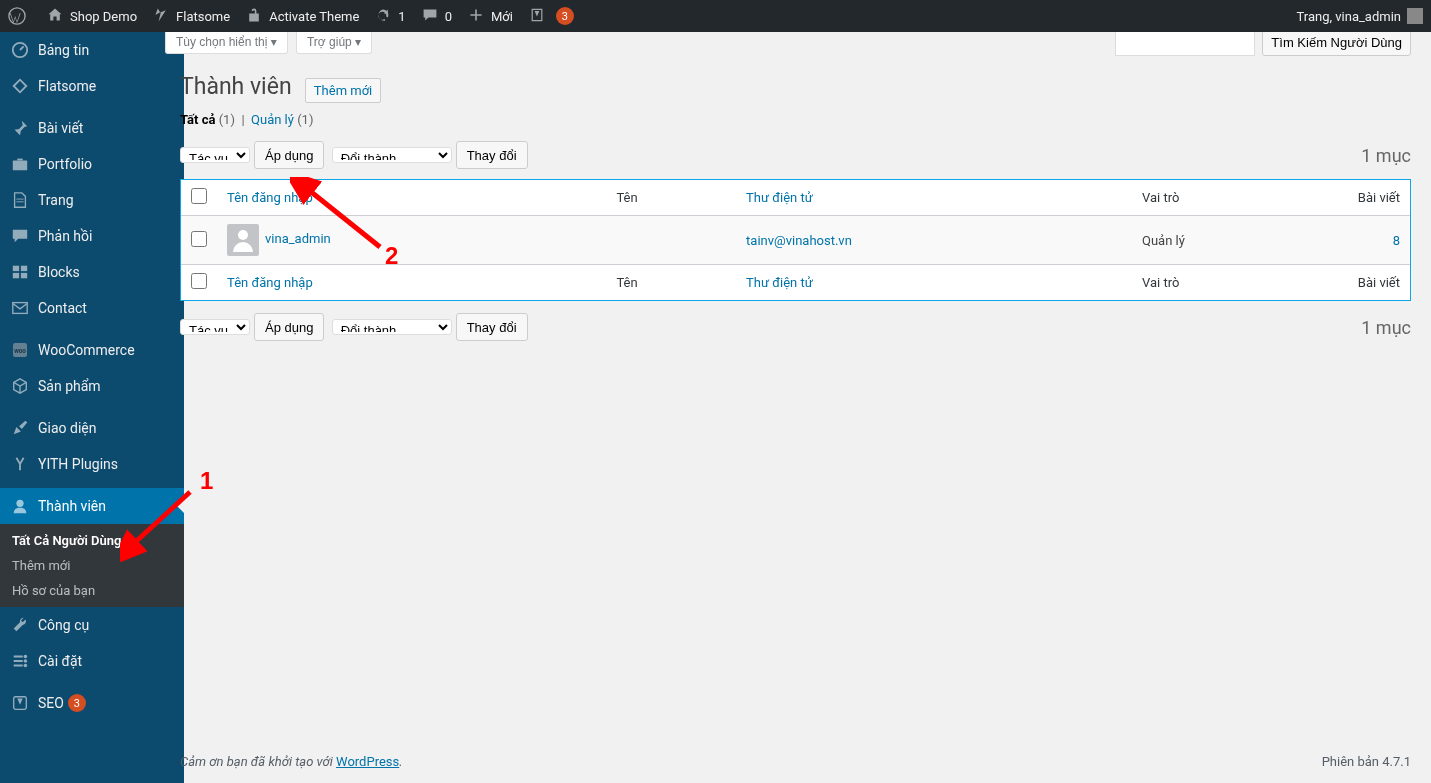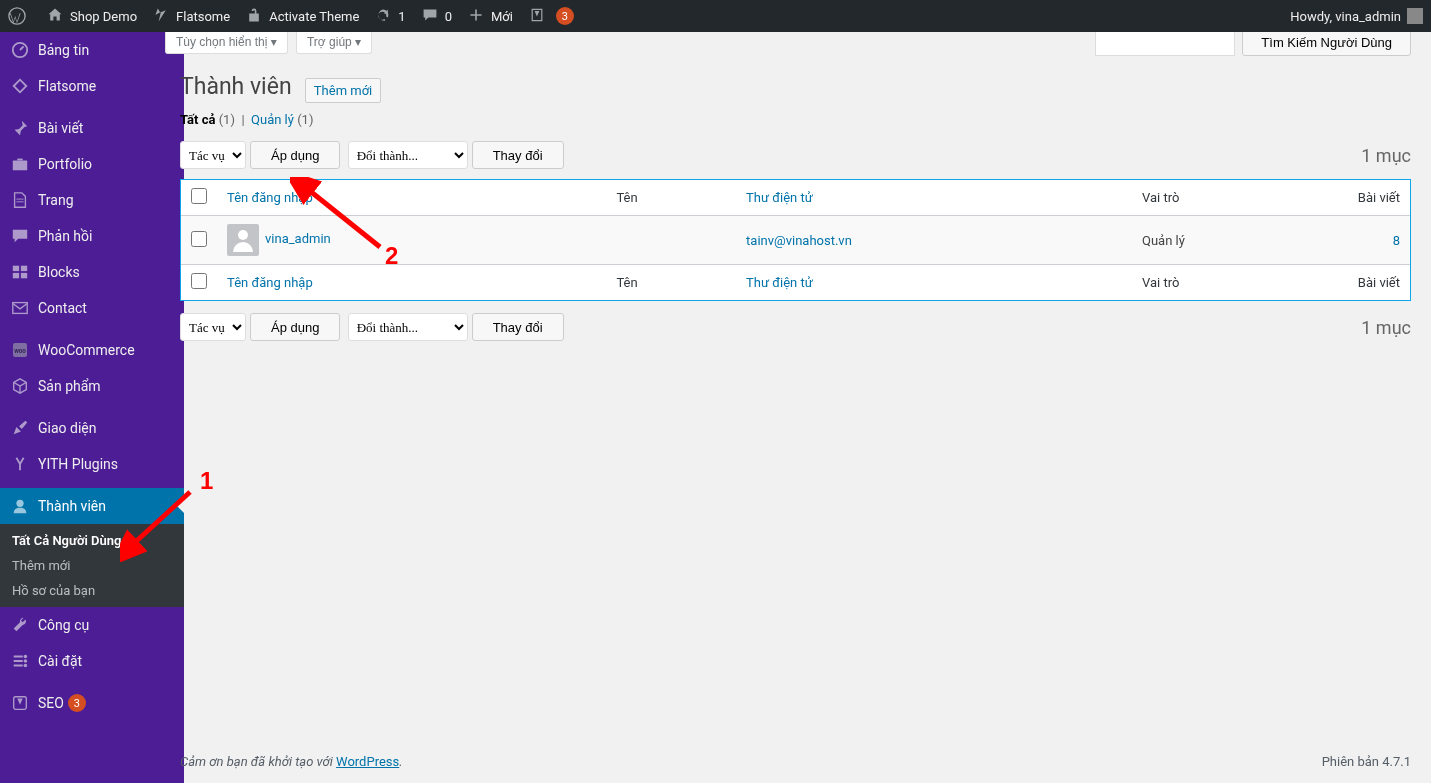--- a/index.html
+++ b/index.html
@@ -8,21 +8,21 @@
 
 
 #adminbar { position: fixed; top: 0; left: 0; right: 0; height: 32px; background: #23282d; color: #eee; display: flex; align-items: center; z-index: 999; font-size: 13px; }
 #adminbar .ab-item { display: flex; align-items: center; padding: 0 8px; height: 32px; color: #eee; cursor: pointer; }
 #adminbar .ab-icon { width: 18px; height: 18px; margin-right: 5px; display: inline-block; }
 #adminbar .spacer { flex: 1; }
 #adminbar .badge-orange { background: #d54e21; color: #fff; border-radius: 9px; min-width: 18px; height: 18px; display: inline-flex; align-items: center; justify-content: center; font-size: 11px; margin-left: 4px; padding: 0 5px; }
 #adminbar .avatar-mini { width: 16px; height: 16px; background: #888; margin-left: 6px; }
 
 
-#sidebar { position: fixed; top: 32px; left: 0; bottom: 0; width: 184px; background: #4c1d95; color: #eee; overflow-y: auto; }
+#sidebar { position: fixed; top: 32px; left: 0; bottom: 0; width: 184px; background: #0c4a6e; color: #eee; overflow-y: auto; }
 .menu-item { display: flex; align-items: center; padding: 8px 10px; color: #eee; cursor: pointer; font-size: 14px; }
 .menu-item .mi-icon { width: 20px; height: 20px; margin-right: 8px; opacity: 0.6; display: inline-flex; align-items: center; justify-content: center; }
 .menu-item.current { background: #0073aa; color: #fff; position: relative; }
 .menu-item.current::after { content: ""; position: absolute; right: -1px; top: 50%; margin-top: -8px; border: 8px solid transparent; border-right-color: #f1f1f1; }
 .submenu { background: #32373c; padding: 4px 0; }
 .submenu .sub-item { padding: 5px 12px; color: rgba(240,245,250,0.7); cursor: pointer; font-size: 13px; }
 .submenu .sub-item.current { color: #fff; font-weight: 600; }
 .badge-round { background: #d54e21; color: #fff; border-radius: 9px; min-width: 18px; height: 18px; display: inline-flex; align-items: center; justify-content: center; font-size: 11px; margin-left: 4px; padding: 0 5px; }
 
 
@@ -32,28 +32,28 @@
 .screen-meta-links .btn { border: 1px solid #ddd; border-top: 0; background: #fff; padding: 3px 10px 4px; font-size: 12px; color: #72777c; border-radius: 0 0 3px 3px; cursor: pointer; margin-left: 5px; }
 h1.page-title { font-size: 23px; font-weight: 400; padding: 9px 0 4px; display: inline-block; }
 .add-new { display: inline-block; margin-left: 10px; padding: 4px 8px; border: 1px solid #ccc; border-radius: 2px; background: #f7f7f7; color: #0073aa; font-size: 13px; cursor: pointer; vertical-align: middle; }
 
 .subsubsub { margin: 8px 0; font-size: 13px; color: #666; }
 .subsubsub .count { color: #666; }
 .subsubsub strong { color: #000; }
 .subsubsub a { color: #0073aa; }
 
 .tablenav { display: flex; align-items: center; padding: 6px 0; margin: 6px 0 4px; }
-.tablenav select { height: 28px; font-size: 13px; border: 1px solid #ddd; background: #fff; padding: 2px 4px; border-radius: 3px; font-family: Liberation Serif, serif; }
-.tablenav .button { height: 28px; border: 1px solid #ccc; background: #f7f7f7; padding: 0 20px; border-radius: 3px; cursor: pointer; font-size: 13px; margin: 0 4px; }
+.tablenav select { height: 16px; font-size: 13px; border: 1px solid #ddd; background: #fff; padding: 2px 4px; border-radius: 3px; }
+.tablenav .button { height: 28px; border: 1px solid #ccc; background: #f7f7f7; padding: 0 10px; border-radius: 3px; cursor: pointer; font-size: 13px; margin: 0 4px; }
 .tablenav .spacer { flex: 1; }
 .tablenav .count-text { color: #666; font-size: 18px; }
 
 .search-box { float: right; margin-bottom: 8px; margin-top: -36px; }
 .search-box input[type=text] { height: 28px; border: 1px solid #ddd; padding: 3px 6px; width: 140px; }
-.search-box .button { height: 28px; border: 1px solid #ccc; background: #f7f7f7; padding: 0 18px; border-radius: 3px; cursor: pointer; font-size: 13px; margin-left: 4px; }
+.search-box .button { height: 28px; border: 1px solid #ccc; background: #f7f7f7; padding: 0 8px; border-radius: 3px; cursor: pointer; font-size: 13px; margin-left: 4px; }
 
 
 .wp-list-table { width: 100%; border-spacing: 0; border: 1px solid #0ea5e9; background: #fff; }
 .wp-list-table th, .wp-list-table td { padding: 8px 10px; text-align: left; font-size: 13px; }
 .wp-list-table thead th, .wp-list-table tfoot th { border-bottom: 1px solid #ccd0d4; font-weight: 400; color: #0073aa; }
 .wp-list-table thead th.plain, .wp-list-table tfoot th.plain { color: #32373c; margin-top: 40px; }
 .wp-list-table tfoot th { border-top: 1px solid #ccd0d4; border-bottom: 0; }
 .wp-list-table tbody tr { background: #f9f9f9; }
 .wp-list-table .check-col { width: 30px; }
 .wp-list-table input[type=checkbox] { width: 16px; height: 16px; }
@@ -138,21 +138,21 @@
       <span class="ab-icon">
         <svg viewBox="0 0 20 20" width="16" height="16" fill="#a0a5aa">
           <path d="M4 3h12v14H4z" fill="none" stroke="#a0a5aa" stroke-width="1.5"></path>
           <path d="M7 5l3 7 3-7"></path>
         </svg>
       </span>
       <span class="badge-orange">3</span>
     </div>
   <div class="spacer"></div>
   <div class="ab-item">
-      <span>Howdy, vina_admin</span>
+      <span>Trang, vina_admin</span>
       <span class="avatar-mini"></span>
     </div>
 </div>
 
 <div id="sidebar">
     <div class="menu-item">
       <span class="mi-icon">
         <svg viewBox="0 0 20 20" width="18" height="18" fill="currentColor">
           <circle cx="10" cy="10" r="8" fill="none" stroke="currentColor" stroke-width="2"></circle>
           <path d="M10 10l4-4" stroke="currentColor" stroke-width="2"></path>

